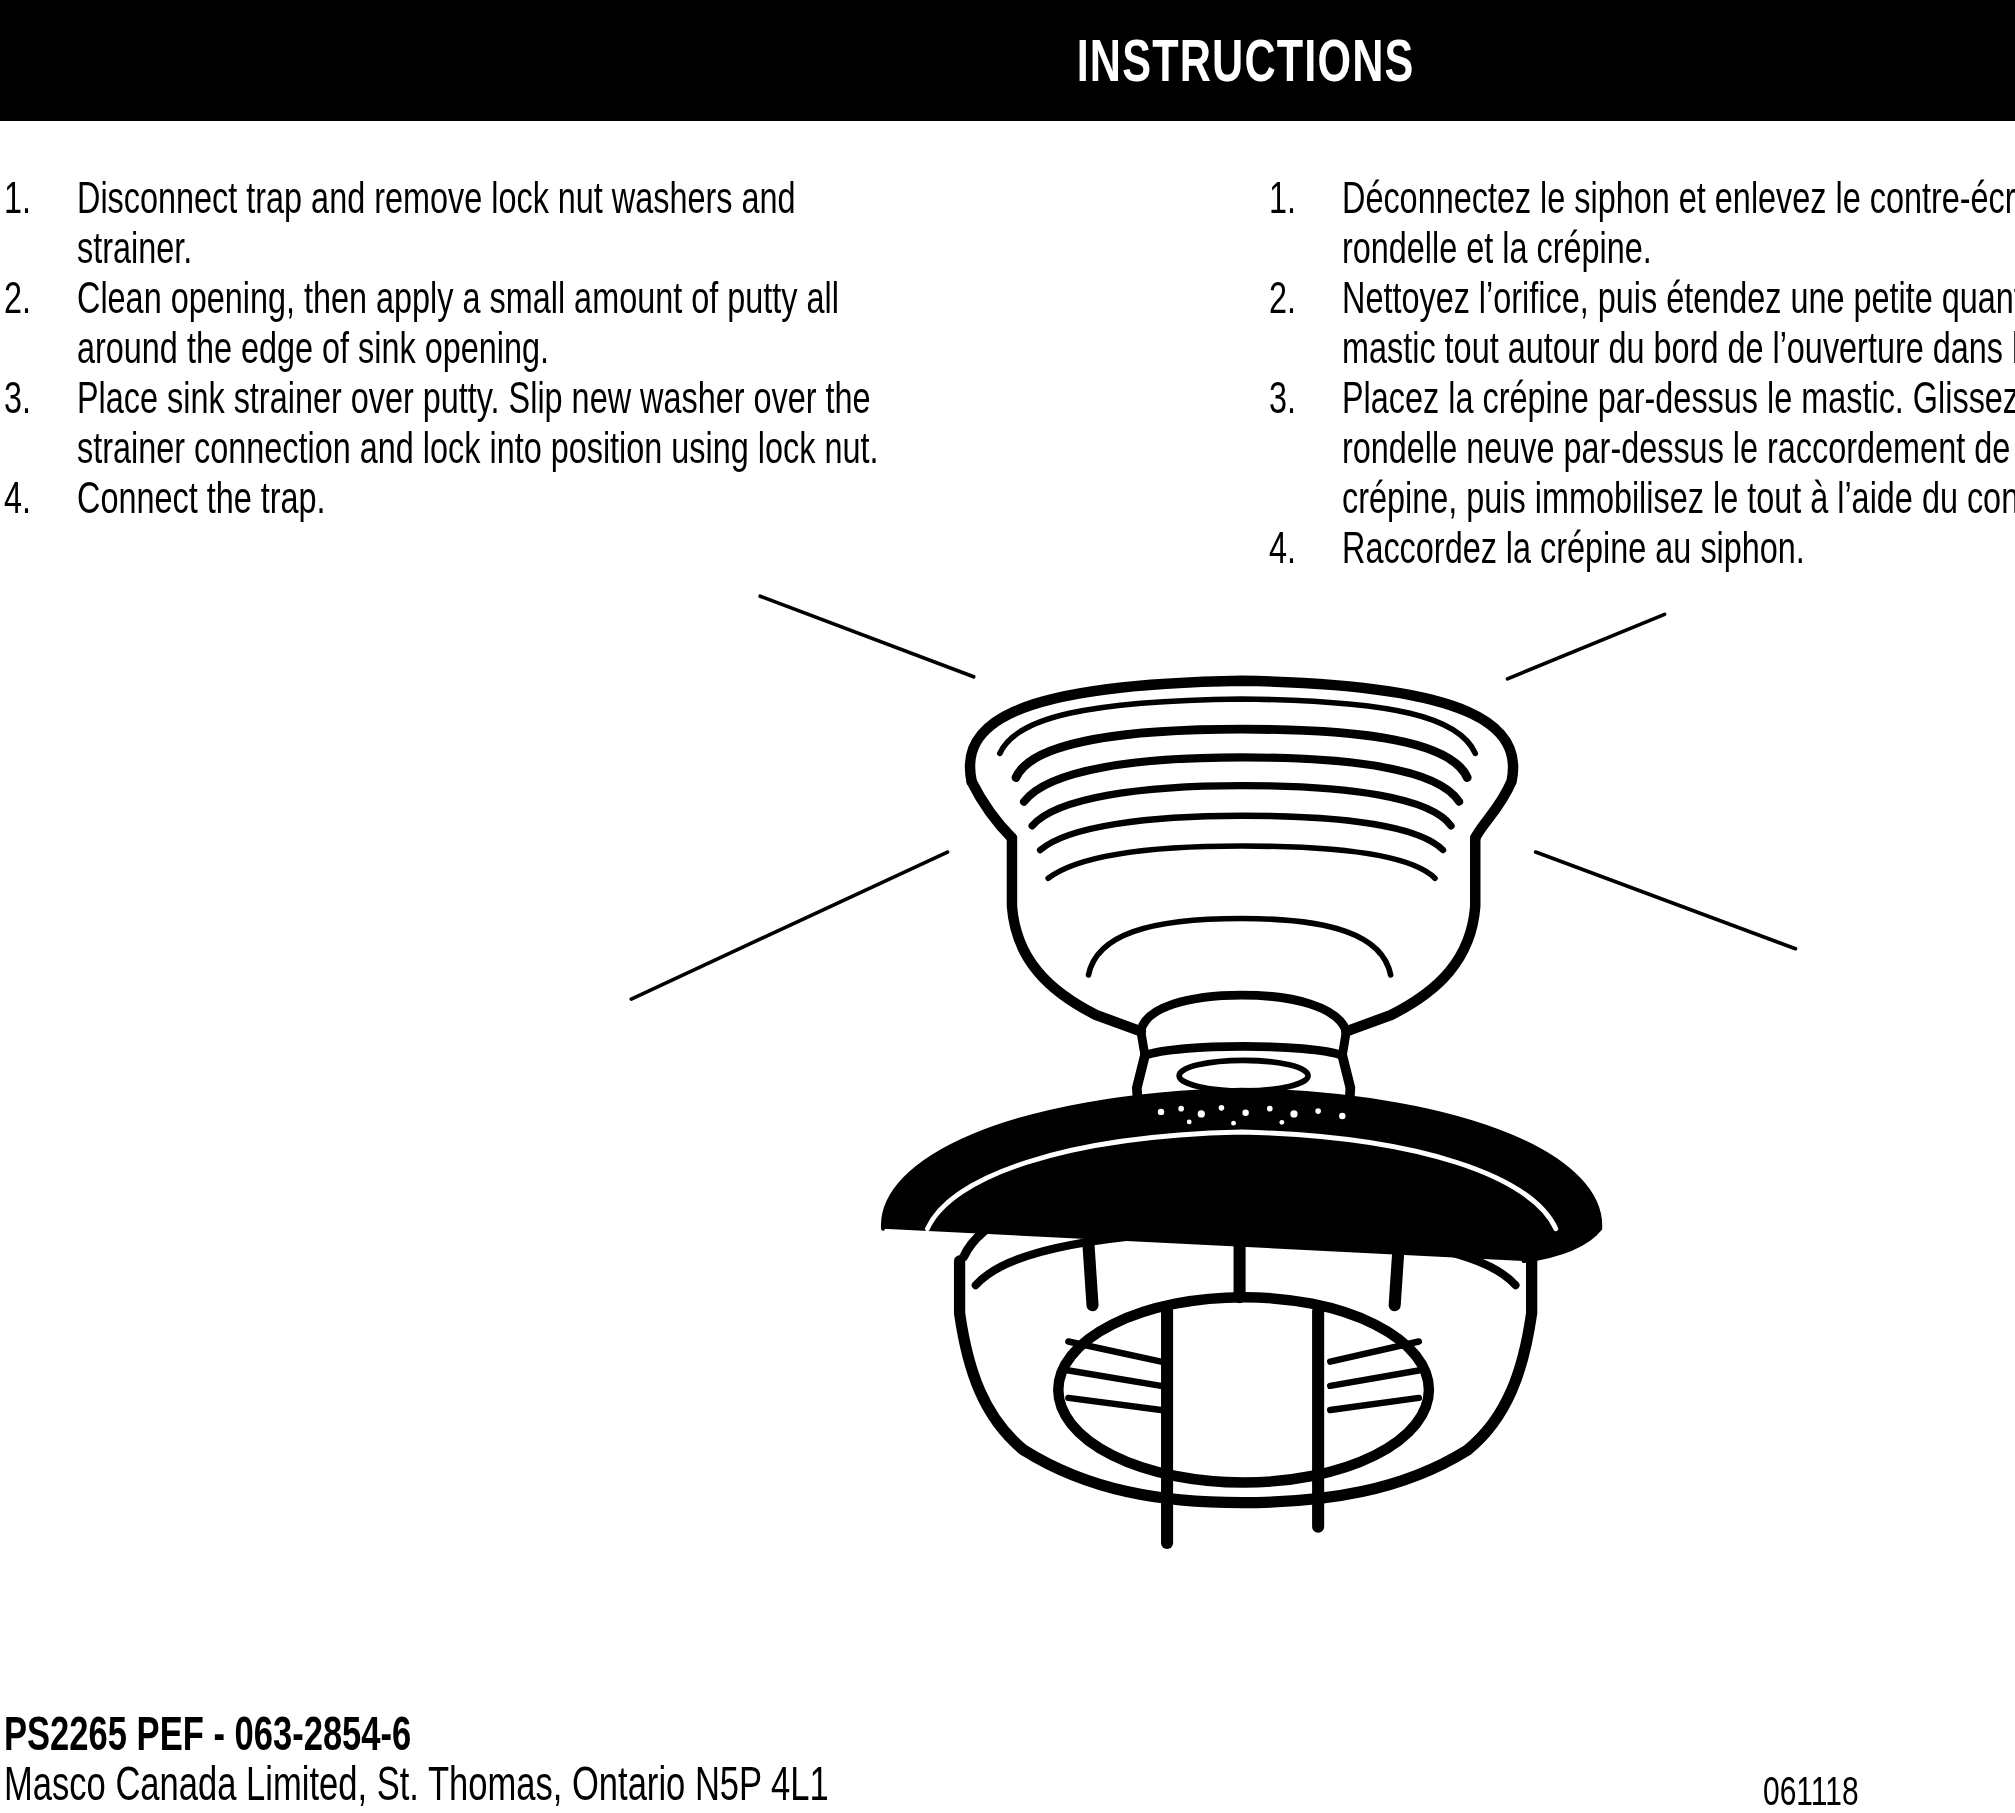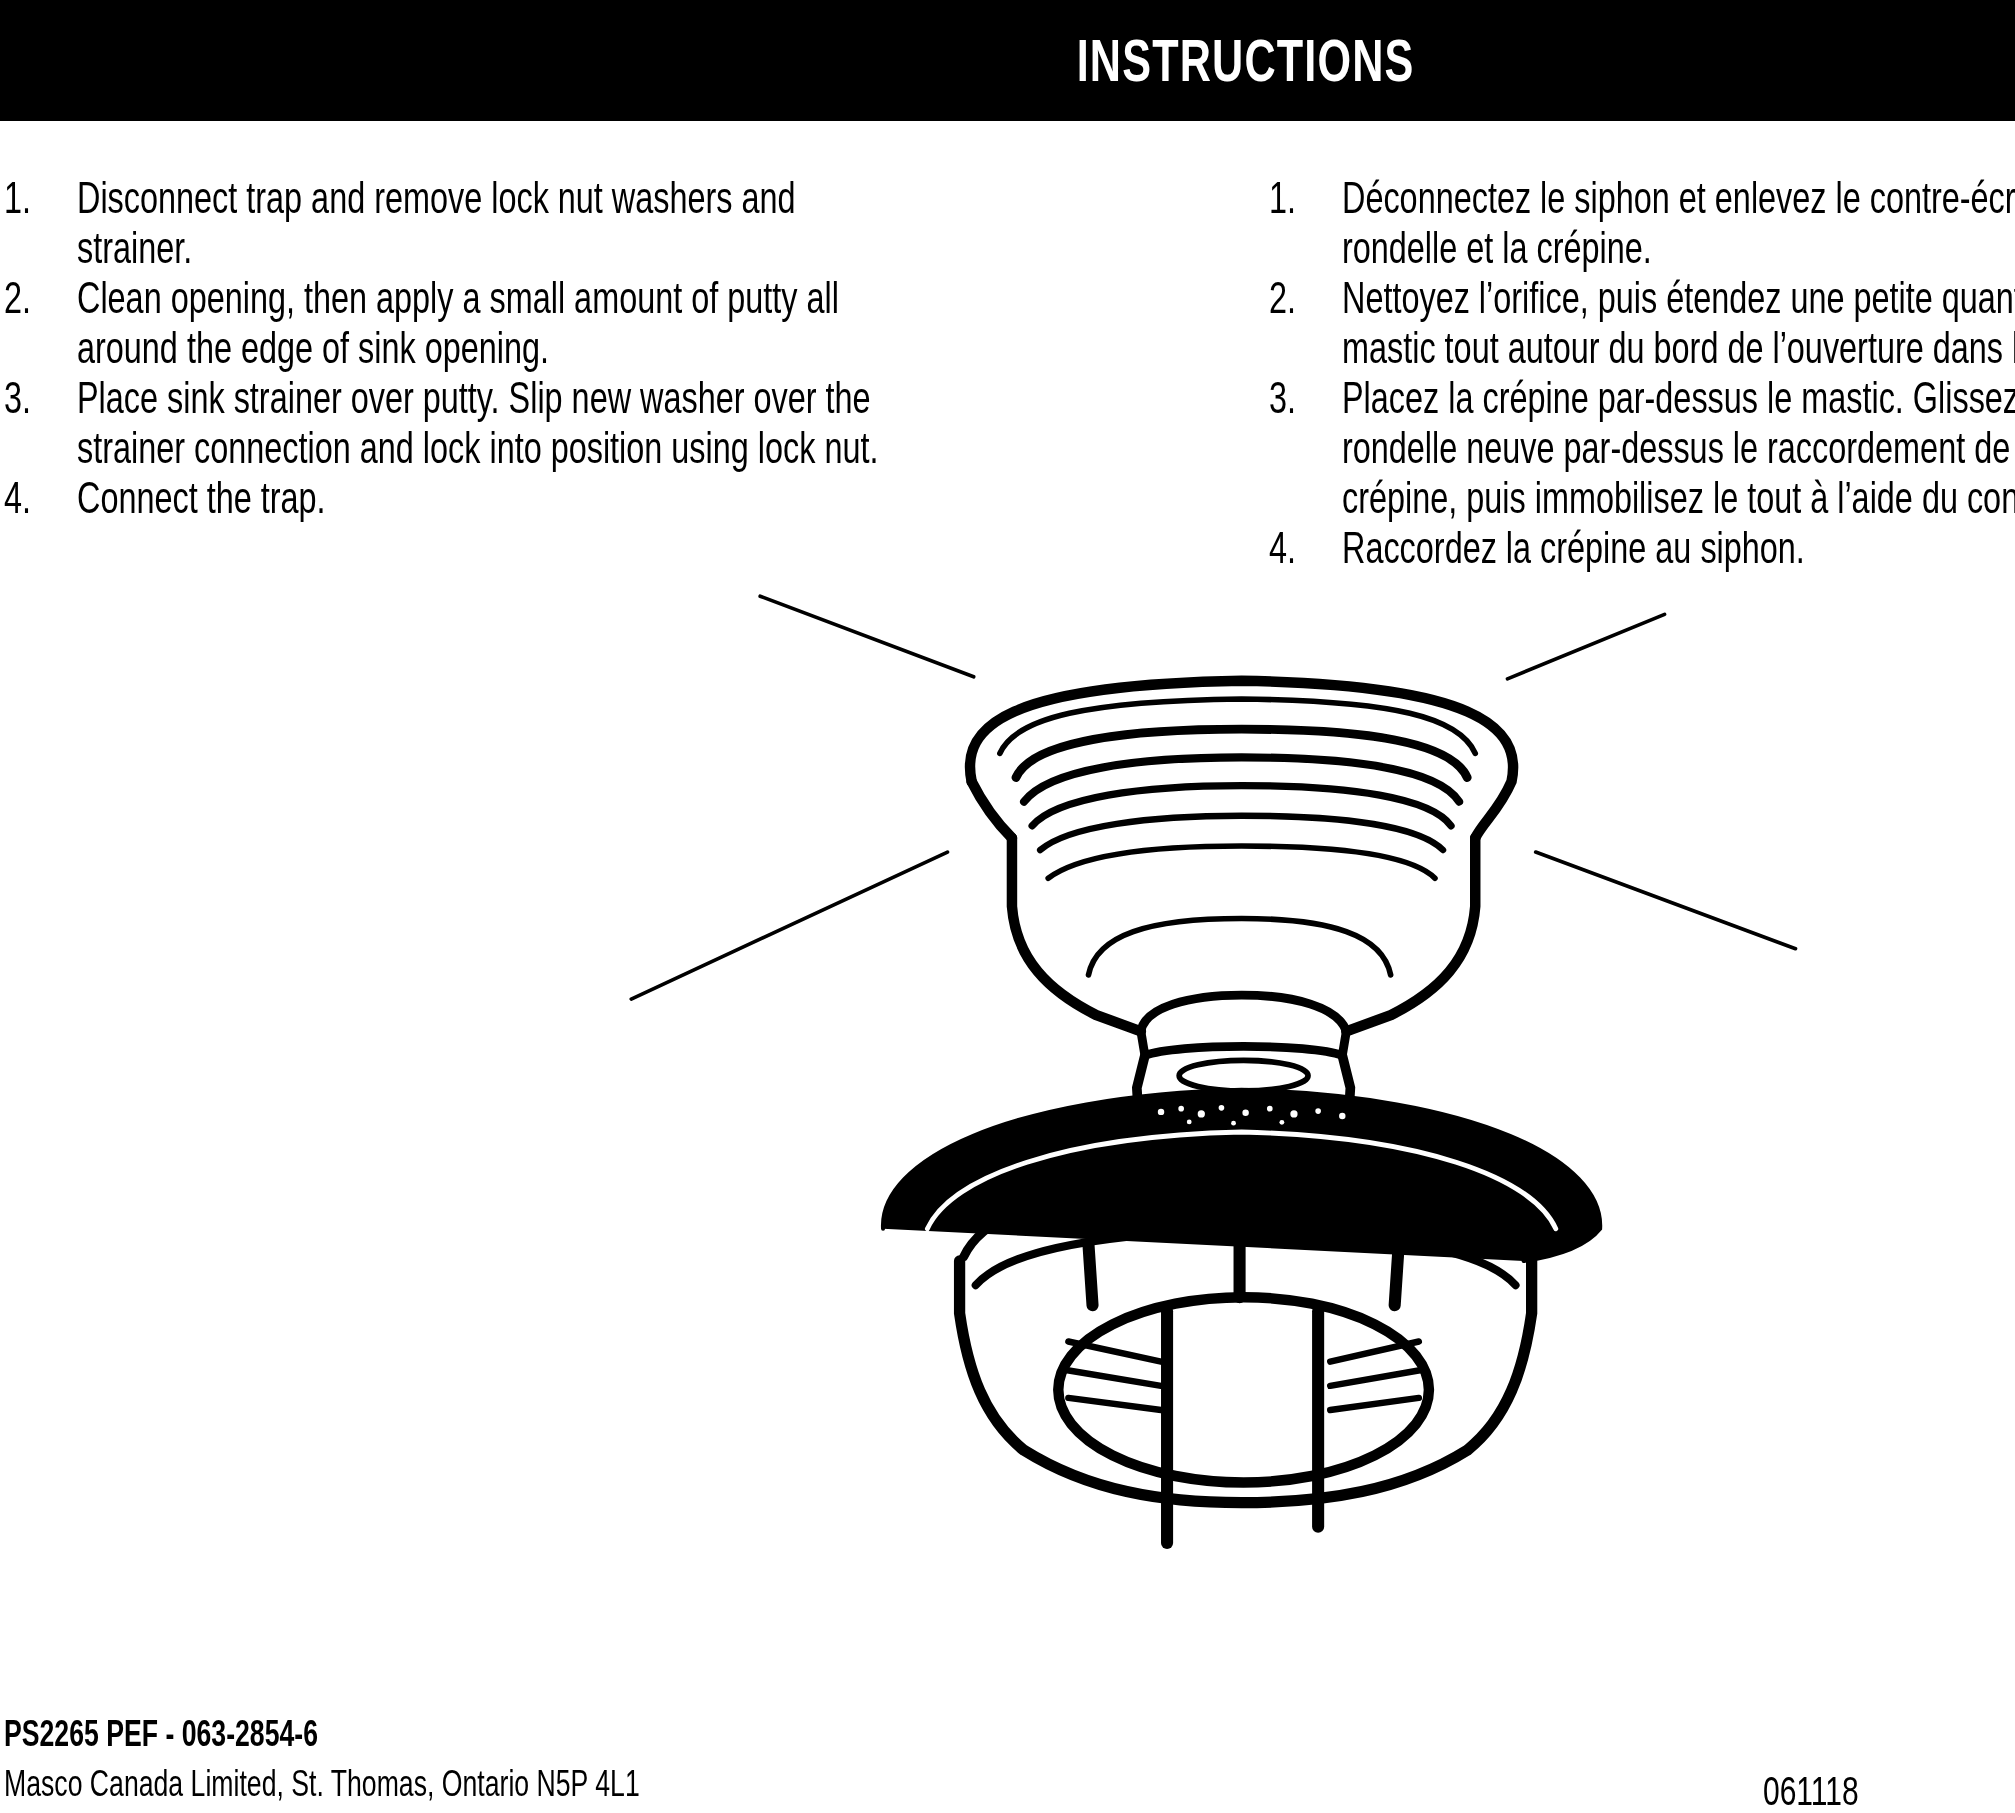--- a/index.html
+++ b/index.html
@@ -25,21 +25,21 @@
       display: flex; font-size: 45px; line-height: 50px;
     }
     .num { flex: 0 0 73px; }
     .txt {
       display: inline-block; transform: scaleX(0.72); transform-origin: left top;
       width: 139%; white-space: normal;
     }
     .num span { display: inline-block; transform: scaleX(0.72); transform-origin: left top; }
     .illus { position: absolute; left: 605px; top: 564px; width: 1249px; height: 987px; }
     .footer-left {
-      position: absolute; left: 4px; top: 1709px; font-size: 37px; line-height: 50px;
+      position: absolute; left: 4px; top: 1709px; font-size: 48px; line-height: 50px;
     }
     .footer-left div { transform: scaleX(0.72); transform-origin: left top; white-space: nowrap; }
     .footer-code { font-weight: bold; }
     .footer-date {
       position: absolute; left: 1763px; top: 1771px; font-size: 40px; line-height: 40px;
       transform: scaleX(0.75); transform-origin: left top;
     }
   </style>
 </head>
 <body>

